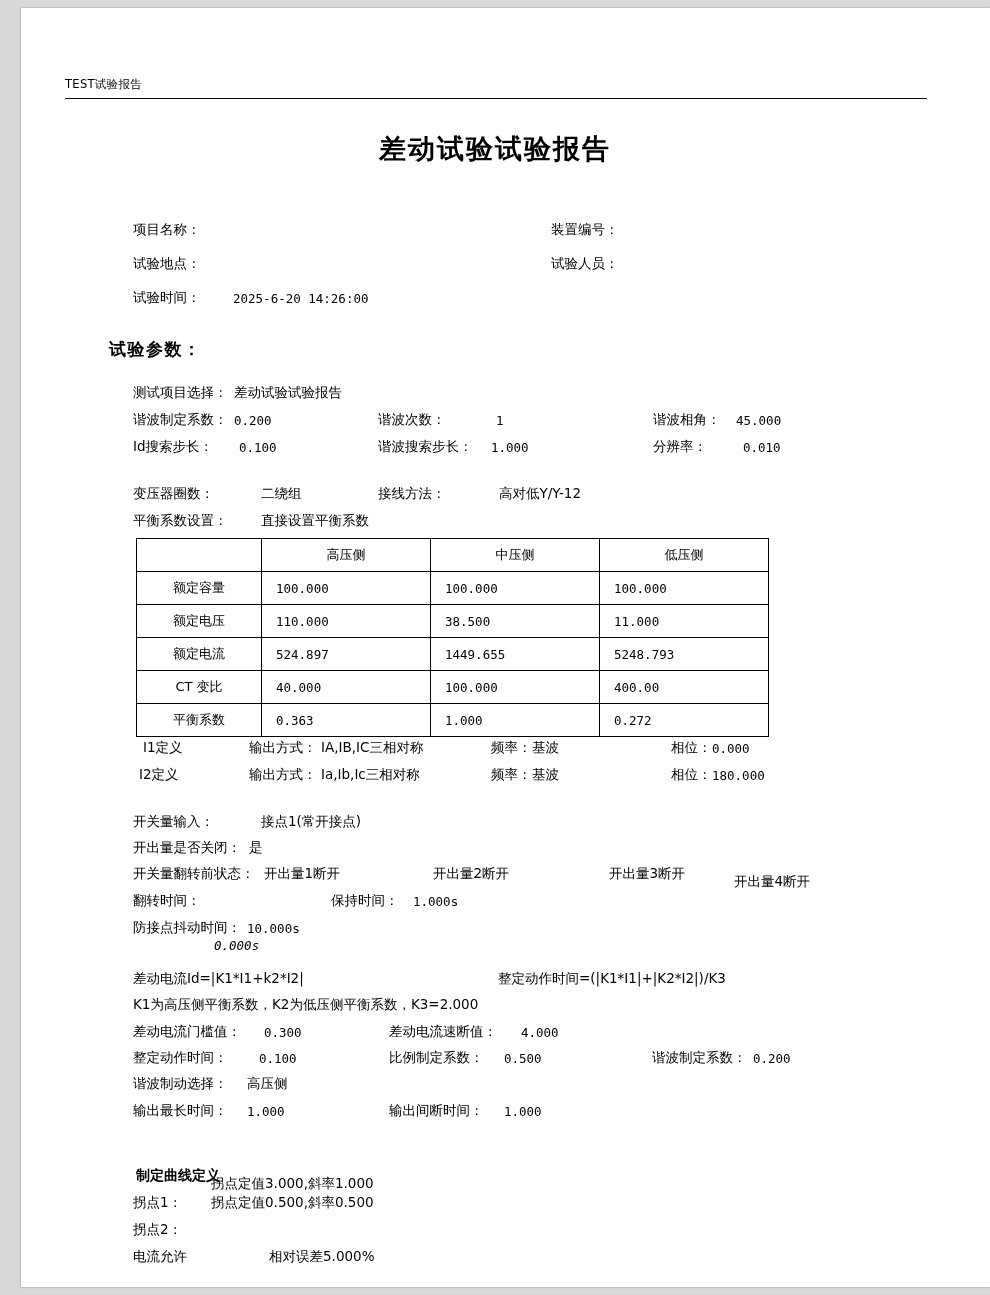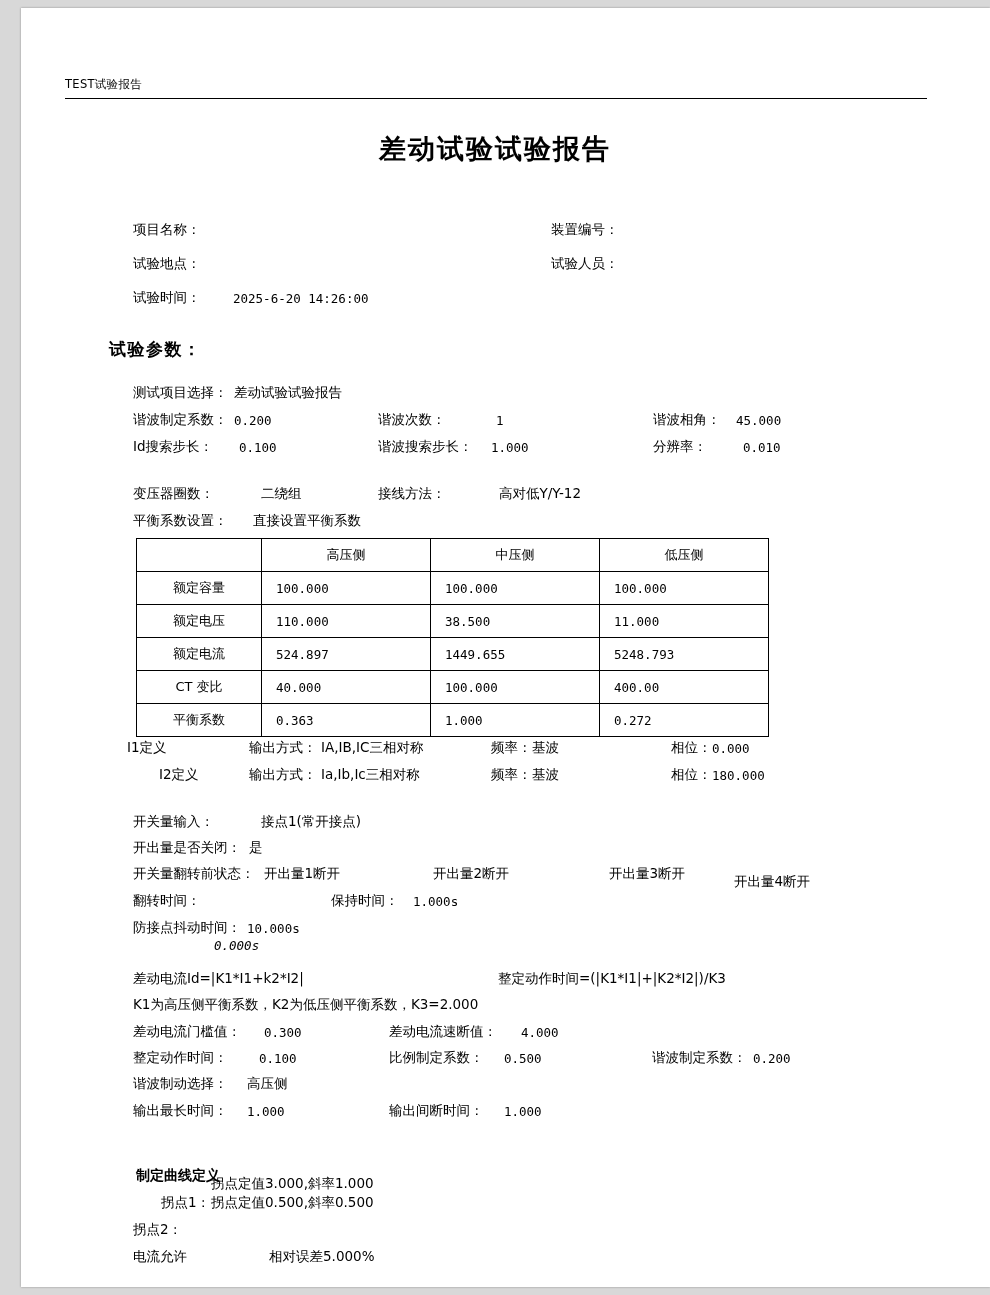--- a/index.html
+++ b/index.html
@@ -150,21 +150,21 @@
       <div class="row mono" style="left:470px; top:432px;">1.000</div>
       <div class="row" style="left:632px; top:430px;">分辨率：</div>
       <div class="row mono" style="left:722px; top:432px;">0.010</div>
 
       <div class="row" style="left:112px; top:477px;">变压器圈数：</div>
       <div class="row" style="left:240px; top:477px;">二绕组</div>
       <div class="row" style="left:357px; top:477px;">接线方法：</div>
       <div class="row" style="left:478px; top:477px;">高对低Y/Y-12</div>
 
       <div class="row" style="left:112px; top:504px;">平衡系数设置：</div>
-      <div class="row" style="left:232px; top:504px;">直接设置平衡系数</div>
+      <div class="row" style="left:240px; top:504px;">直接设置平衡系数</div>
 
       <table class="params" style="left:115px; top:530px;">
         <thead>
           <tr>
             <th class="w-label"></th>
             <th class="w-col">高压侧</th>
             <th class="w-col">中压侧</th>
             <th class="w-col">低压侧</th>
           </tr>
         </thead>
@@ -195,29 +195,29 @@
           </tr>
           <tr>
             <td class="label">平衡系数</td>
             <td class="val">0.363</td>
             <td class="val">1.000</td>
             <td class="val">0.272</td>
           </tr>
         </tbody>
       </table>
 
-      <div class="row" style="left:106px; top:731px;">I1定义</div>
+      <div class="row" style="left:122px; top:731px;">I1定义</div>
       <div class="row" style="left:228px; top:731px;">输出方式：</div>
       <div class="row" style="left:300px; top:731px;">IA,IB,IC三相对称</div>
       <div class="row" style="left:470px; top:731px;">频率：</div>
       <div class="row" style="left:511px; top:731px;">基波</div>
       <div class="row" style="left:650px; top:731px;">相位：</div>
       <div class="row mono" style="left:691px; top:733px;">0.000</div>
 
-      <div class="row" style="left:118px; top:758px;margin-left:20px;">I2定义</div>
+      <div class="row" style="left:118px; top:758px;">I2定义</div>
       <div class="row" style="left:228px; top:758px;">输出方式：</div>
       <div class="row" style="left:300px; top:758px;">Ia,Ib,Ic三相对称</div>
       <div class="row" style="left:470px; top:758px;">频率：</div>
       <div class="row" style="left:511px; top:758px;">基波</div>
       <div class="row" style="left:650px; top:758px;">相位：</div>
       <div class="row mono" style="left:691px; top:760px;">180.000</div>
 
       <div class="row" style="left:112px; top:805px;">开关量输入：</div>
       <div class="row" style="left:240px; top:805px;">接点1(常开接点)</div>
 
@@ -258,21 +258,21 @@
       <div class="row" style="left:112px; top:1067px;">谐波制动选择：</div>
       <div class="row" style="left:226px; top:1067px;">高压侧</div>
 
       <div class="row" style="left:112px; top:1094px;">输出最长时间：</div>
       <div class="row mono" style="left:226px; top:1096px;">1.000</div>
       <div class="row" style="left:368px; top:1094px;">输出间断时间：</div>
       <div class="row mono" style="left:483px; top:1096px;">1.000</div>
 
       <div class="sub-title" style="left:115px; top:1159px;">制定曲线定义</div>
 
-      <div class="row" style="left:112px; top:1186px;margin-left:28px;">拐点1：</div>
+      <div class="row" style="left:112px; top:1186px;">拐点1：</div>
       <div class="row" style="left:190px; top:1186px;">拐点定值0.500,斜率0.500</div>
 
       <div class="row" style="left:112px; top:1213px;">拐点2：</div>
       <div class="row" style="left:190px; top:1167px;">拐点定值3.000,斜率1.000</div>
 
       <div class="row" style="left:112px; top:1240px;">电流允许</div>
       <div class="row" style="left:200px; top:1240px;margin-left:48px;">相对误差5.000%</div>
 
     </div>
   </div>

